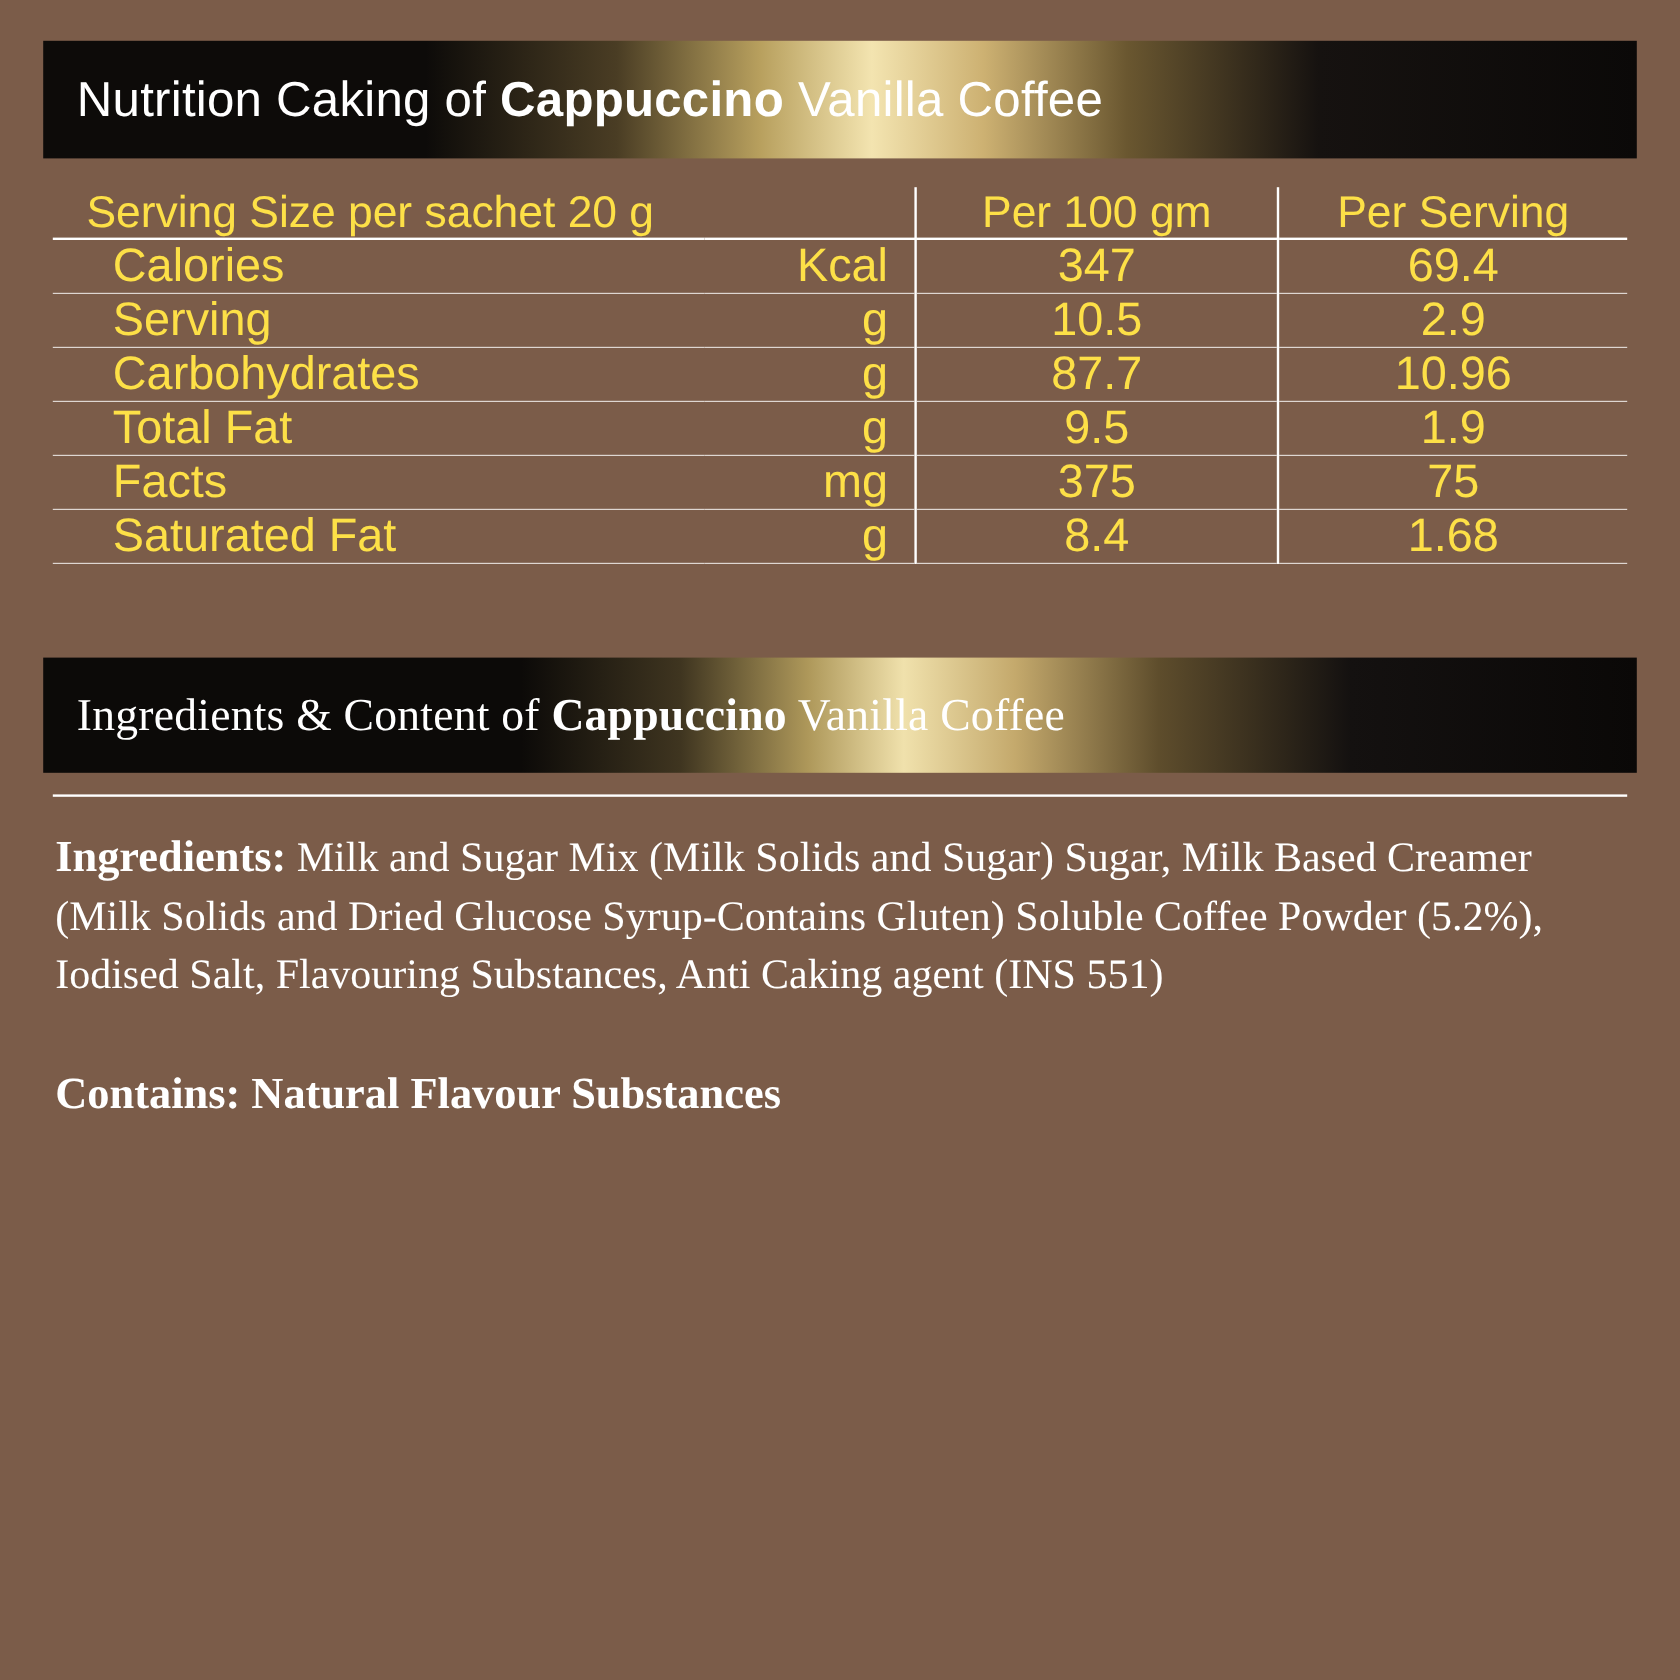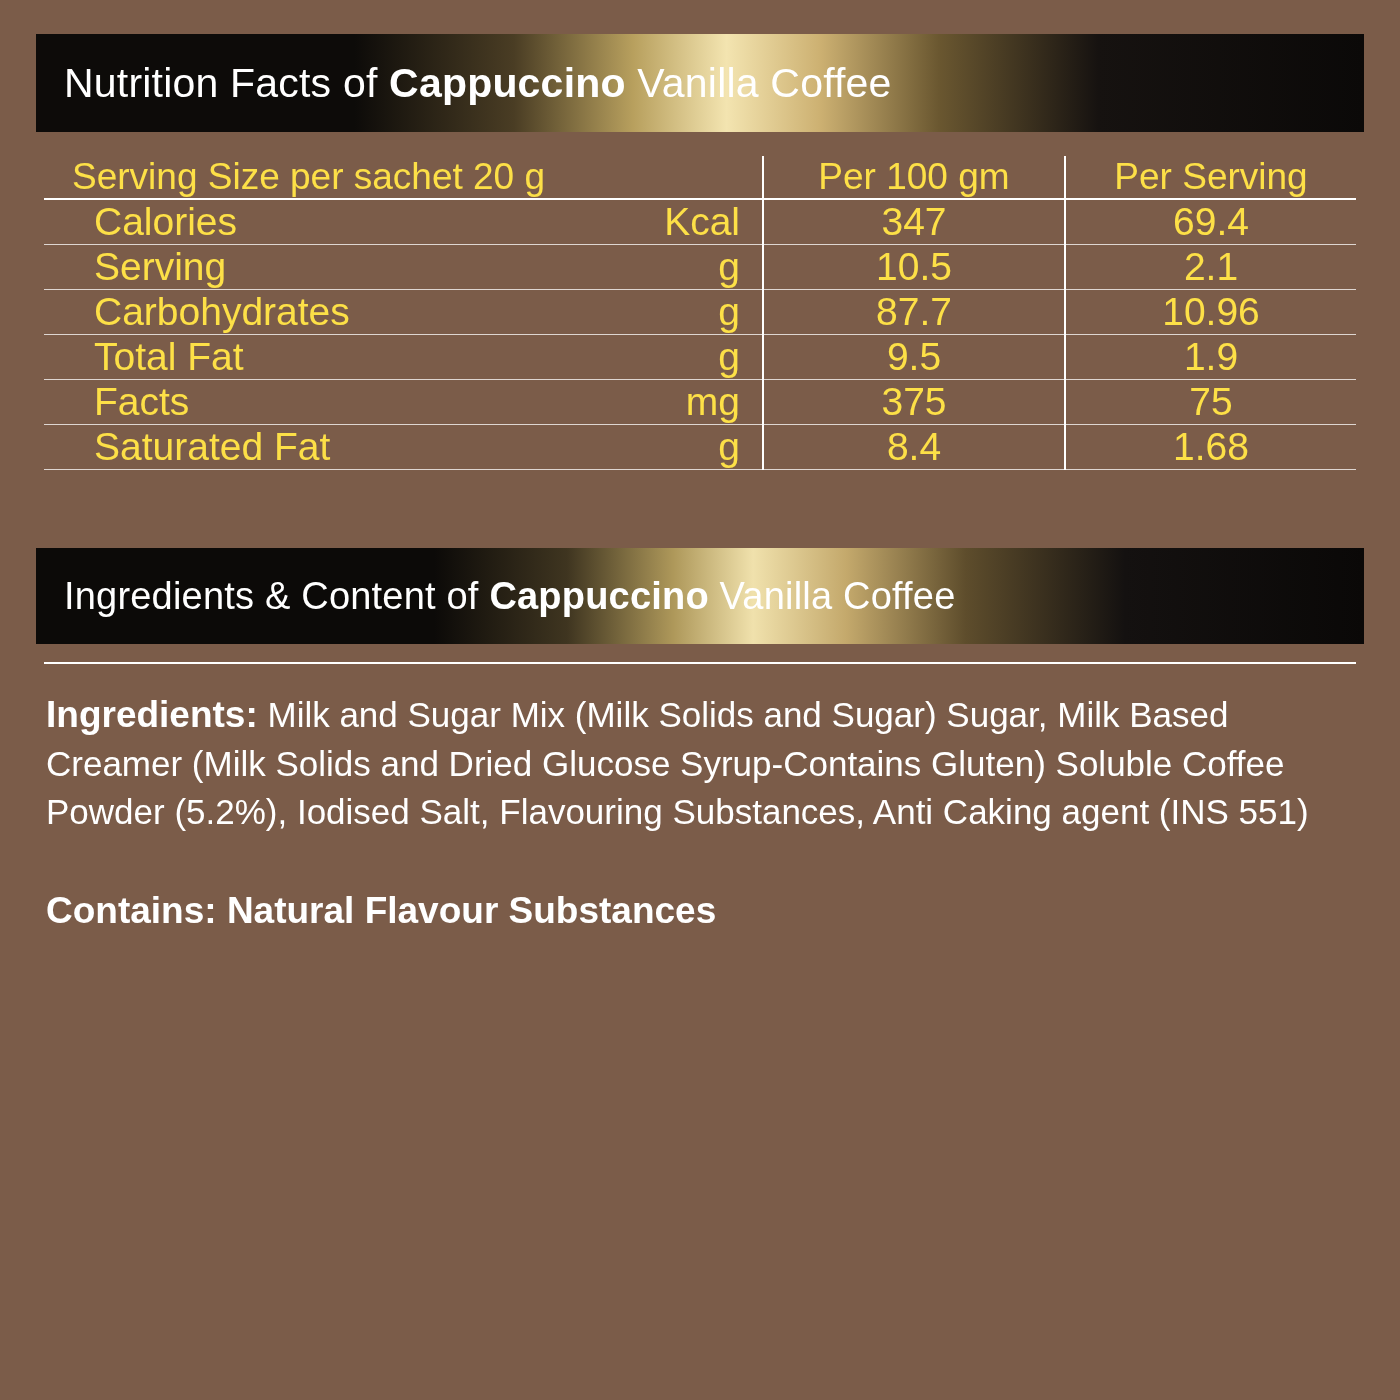--- a/index.html
+++ b/index.html
@@ -123,20 +123,21 @@
   .c-serv {
     text-align: center;
   }
   .body-row:last-child td {
     border-bottom: 1px solid rgba(255,255,255,0.75);
   }
 
   
   .ing-section {
     margin-top: 78px;
+    font-family: Liberation Serif, serif;
   }
   .divider {
     height: 2px;
     background: #ffffff;
     margin: 18px 8px 0 8px;
   }
   .ing-body {
     padding: 26px 10px 0 10px;
     font-size: 35px;
     line-height: 1.36;
@@ -151,21 +152,21 @@
     font-weight: bold;
   }
 </style>
 </head>
 <body>
 
 <div class="page">
 
   <div class="banner">
     <div class="banner-title">
-      <span>Nutrition Facts of </span><span class="b">Cappuccino</span><span> Vanilla Coffee</span>
+      <span>Nutrition Caking of </span><span class="b">Cappuccino</span><span> Vanilla Coffee</span>
     </div>
   </div>
 
   <div class="table-wrap">
     <table class="nutrition">
       <thead>
         <tr class="hdr-row">
           <th class="hdr-label" colspan="2">Serving Size per sachet 20 g</th>
           <th class="hdr-100">Per 100 gm</th>
           <th class="hdr-serv">Per Serving</th>
@@ -175,21 +176,21 @@
         <tr class="body-row">
           <td class="c-name">Calories</td>
           <td class="c-unit">Kcal</td>
           <td class="c-100">347</td>
           <td class="c-serv">69.4</td>
         </tr>
         <tr class="body-row">
           <td class="c-name">Serving</td>
           <td class="c-unit">g</td>
           <td class="c-100">10.5</td>
-          <td class="c-serv">2.1</td>
+          <td class="c-serv">2.9</td>
         </tr>
         <tr class="body-row">
           <td class="c-name">Carbohydrates</td>
           <td class="c-unit">g</td>
           <td class="c-100">87.7</td>
           <td class="c-serv">10.96</td>
         </tr>
         <tr class="body-row">
           <td class="c-name">Total Fat</td>
           <td class="c-unit">g</td>

